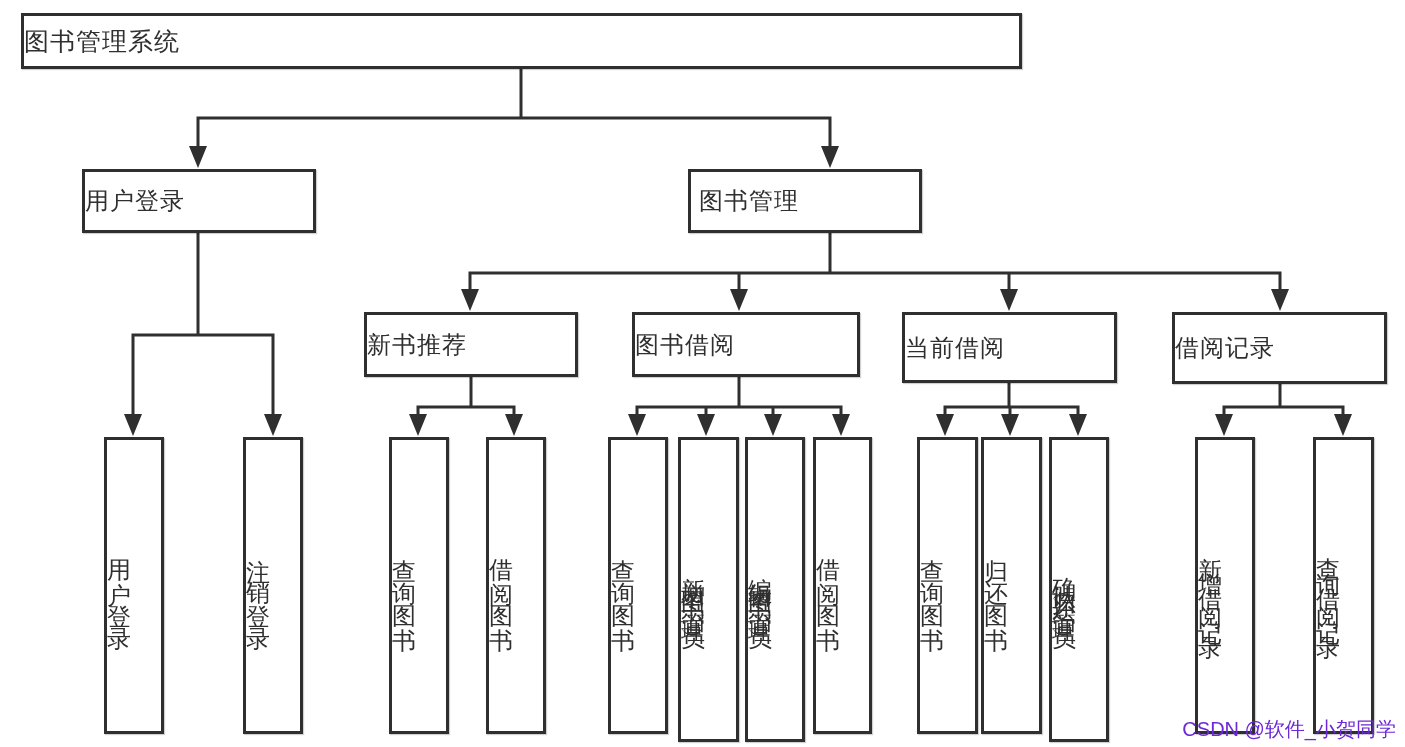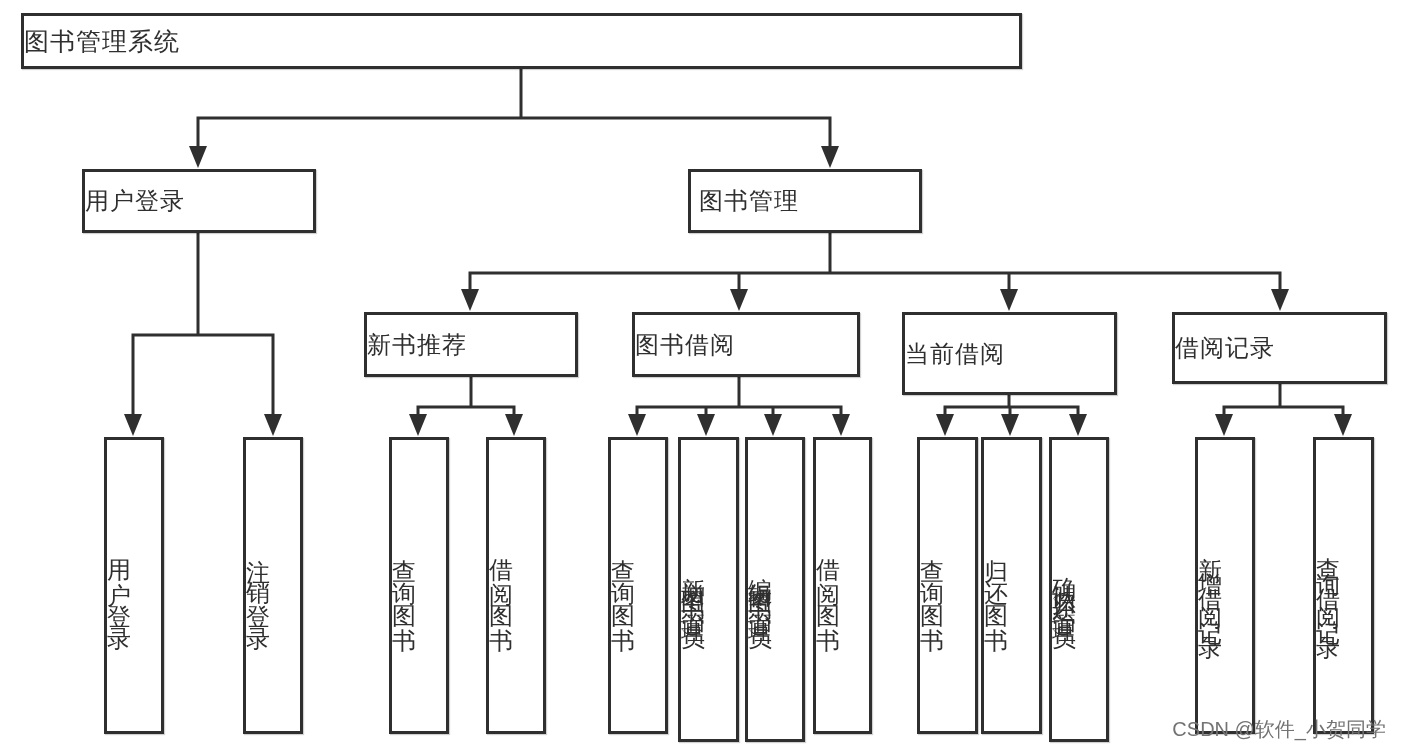--- a/index.html
+++ b/index.html
@@ -44,24 +44,24 @@
     text-orientation: mixed;
     font-size: 24px;
     line-height: 1;
     white-space: nowrap;
   }
   .sp4 { letter-spacing: 23px; }
   .sp6 { letter-spacing: 16px; }
   .sp9 { letter-spacing: 7px; }
   #wm {
     position: absolute;
-    right: 19px;
+    right: 9px;
     bottom: 4px;
     font-size: 20px;
-    color: #737373;
+    color: #6d28d9;
     white-space: nowrap;
   }
 </style>
 </head>
 <body>
 
 <div id="stage">
 
   <svg id="wires" viewBox="0 0 1405 747" xmlns="http://www.w3.org/2000/svg">
     <g stroke="#2f2f2f" stroke-width="3" fill="none" stroke-linejoin="miter">
@@ -126,21 +126,21 @@
   <div class="box" style="left:688px; top:169px; width:234px; height:64px;padding-left:8px;">
     <span class="hlabel">图书管理</span>
   </div>
 
   <div class="box" style="left:364px; top:312px; width:214px; height:65px;">
     <span class="hlabel">新书推荐</span>
   </div>
   <div class="box" style="left:632px; top:312px; width:228px; height:65px;">
     <span class="hlabel">图书借阅</span>
   </div>
-  <div class="box" style="left:902px; top:312px; width:215px; height:83px;">
+  <div class="box" style="left:902px; top:312px; width:215px; height:71px;">
     <span class="hlabel">当前借阅</span>
   </div>
   <div class="box" style="left:1172px; top:312px; width:215px; height:72px;">
     <span class="hlabel">借阅记录</span>
   </div>
 
   <div class="box leaf" style="left:104px; width:60px;">
     <span class="vt sp4">用户登录</span>
   </div>
   <div class="box leaf" style="left:243px; width:60px;">

